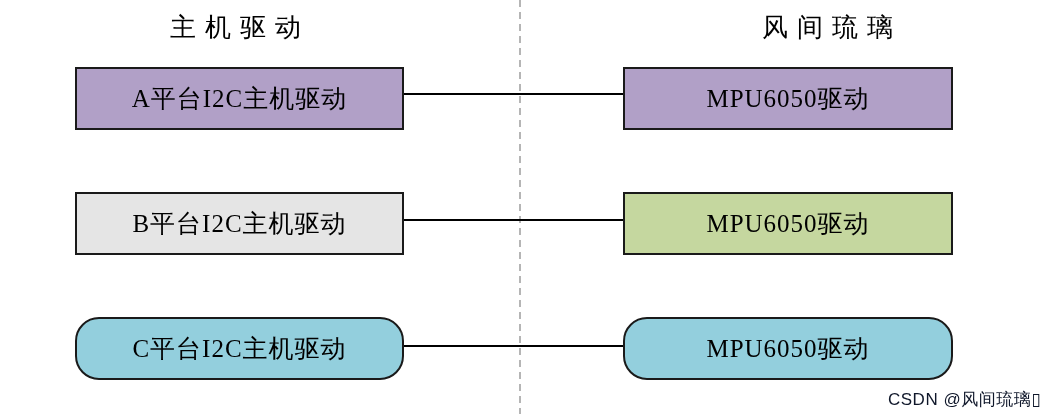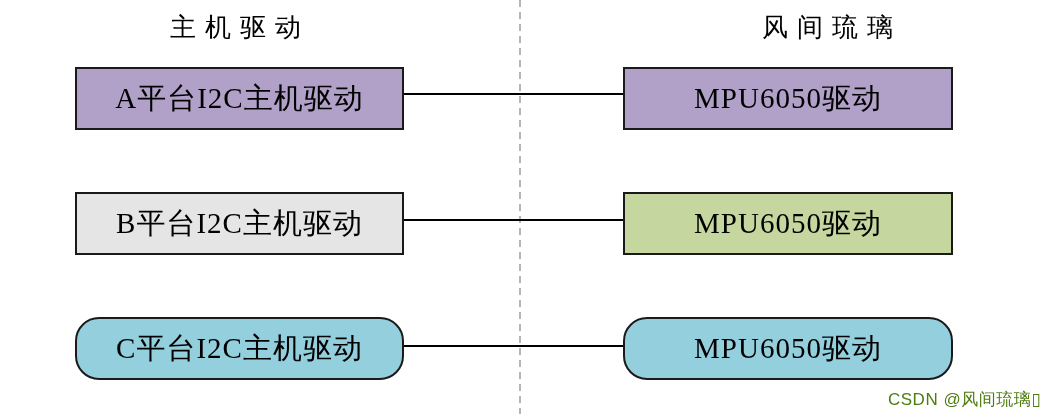--- a/index.html
+++ b/index.html
@@ -46,21 +46,21 @@
   .right-title { left: 682px; }
 
   
   .box {
     position: absolute;
     height: 59px;
     border: 2px solid #1a1a1a;
     display: flex;
     align-items: center;
     justify-content: center;
-    font-size: 29px;
+    font-size: 25px;
     letter-spacing: 1px;
     box-sizing: content-box;
   }
   .box.left  { left: 75px;  width: 325px; }
   .box.right { left: 623px; width: 326px; }
   .r0 { top: 67px; }
   .r1 { top: 192px; }
   .r2 { top: 317px; border-radius: 24px; }
 
   
@@ -87,21 +87,21 @@
     border-bottom: 8px solid transparent;
     border-left: 17px solid #000000;
   }
 
   
   .watermark {
     position: absolute;
     right: 5px;
     bottom: 3px;
     font-size: 17px;
-    color: #4d7c0f;
+    color: #0f172a;
     letter-spacing: 0.5px;
     font-family: "Liberation Sans", "DejaVu Sans", sans-serif;
     text-shadow: 0 1px 0 #ffffff;
   }
 </style>
 </head>
 <body>
 
 <div class="canvas">
 

